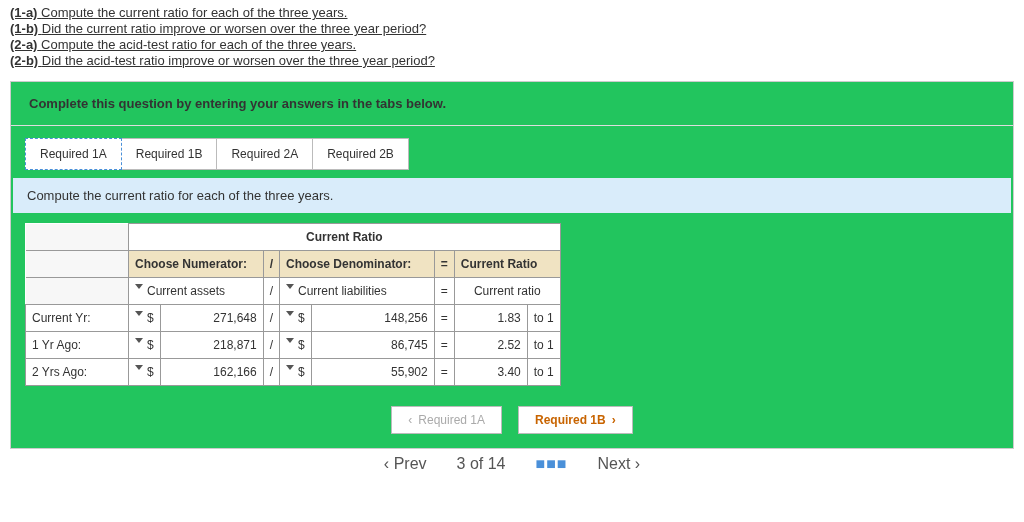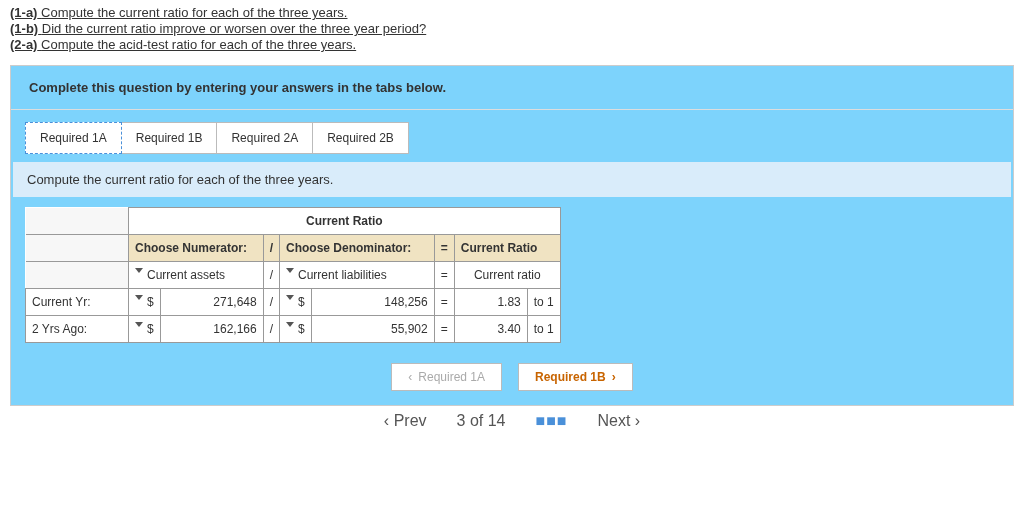--- a/index.html
+++ b/index.html
@@ -15,21 +15,21 @@
     text-decoration: underline;
   }
   .questions p {
     margin: 1px 0;
     font-size: 13px;
   }
   .questions b { font-weight: bold; }
   .panel {
     border: 1px solid #ccc;
     margin: 4px 10px 0 10px;
-    background: #7dd3fc;
+    background: #22c55e;
   }
   .panel-header {
     padding: 14px 18px;
     font-weight: bold;
     border-bottom: 1px solid #ddd;
   }
   .tabs {
     padding: 12px 14px 0 14px;
     display: flex;
     gap: 0;
@@ -121,20 +121,21 @@
   }
   .dots { color:#4a90d9; letter-spacing:1px; }
 </style>
 </head>
 <body>
 
 <div class="questions">
   <p><b>(1-a)</b> <span>Compute the current ratio for each of the three years.</span></p>
   <p><b>(1-b)</b> <span>Did the current ratio improve or worsen over the three year period?</span></p>
   <p><b>(2-a)</b> <span>Compute the acid-test ratio for each of the three years.</span></p>
+  <p><b>(2-b)</b> <span>Did the acid-test ratio improve or worsen over the three year period?</span></p>
 </div>
 
 <div class="panel">
   <div class="panel-header">Complete this question by entering your answers in the tabs below.</div>
 
   <div class="tabs">
     <div class="tab active">Required 1A</div>
     <div class="tab">Required 1B</div>
     <div class="tab">Required 2A</div>
     <div class="tab">Required 2B</div>
@@ -187,20 +188,41 @@
         <td class="center">/</td>
         <td>
               <div class="sel">
                 <span class="tri"></span>
                 <span>$</span>
               </div>
             </td>
         <td class="right" style="width:110px;">148,256</td>
         <td class="center">=</td>
         <td class="right" style="width:60px;">1.83</td>
+        <td>to 1</td>
+      </tr>
+      <tr>
+        <td>1 Yr Ago:</td>
+        <td>
+              <div class="sel">
+                <span class="tri"></span>
+                <span>$</span>
+              </div>
+            </td>
+        <td class="right">218,871</td>
+        <td class="center">/</td>
+        <td>
+              <div class="sel">
+                <span class="tri"></span>
+                <span>$</span>
+              </div>
+            </td>
+        <td class="right">86,745</td>
+        <td class="center">=</td>
+        <td class="right">2.52</td>
         <td>to 1</td>
       </tr>
       <tr>
         <td>2 Yrs Ago:</td>
         <td>
               <div class="sel">
                 <span class="tri"></span>
                 <span>$</span>
               </div>
             </td>

